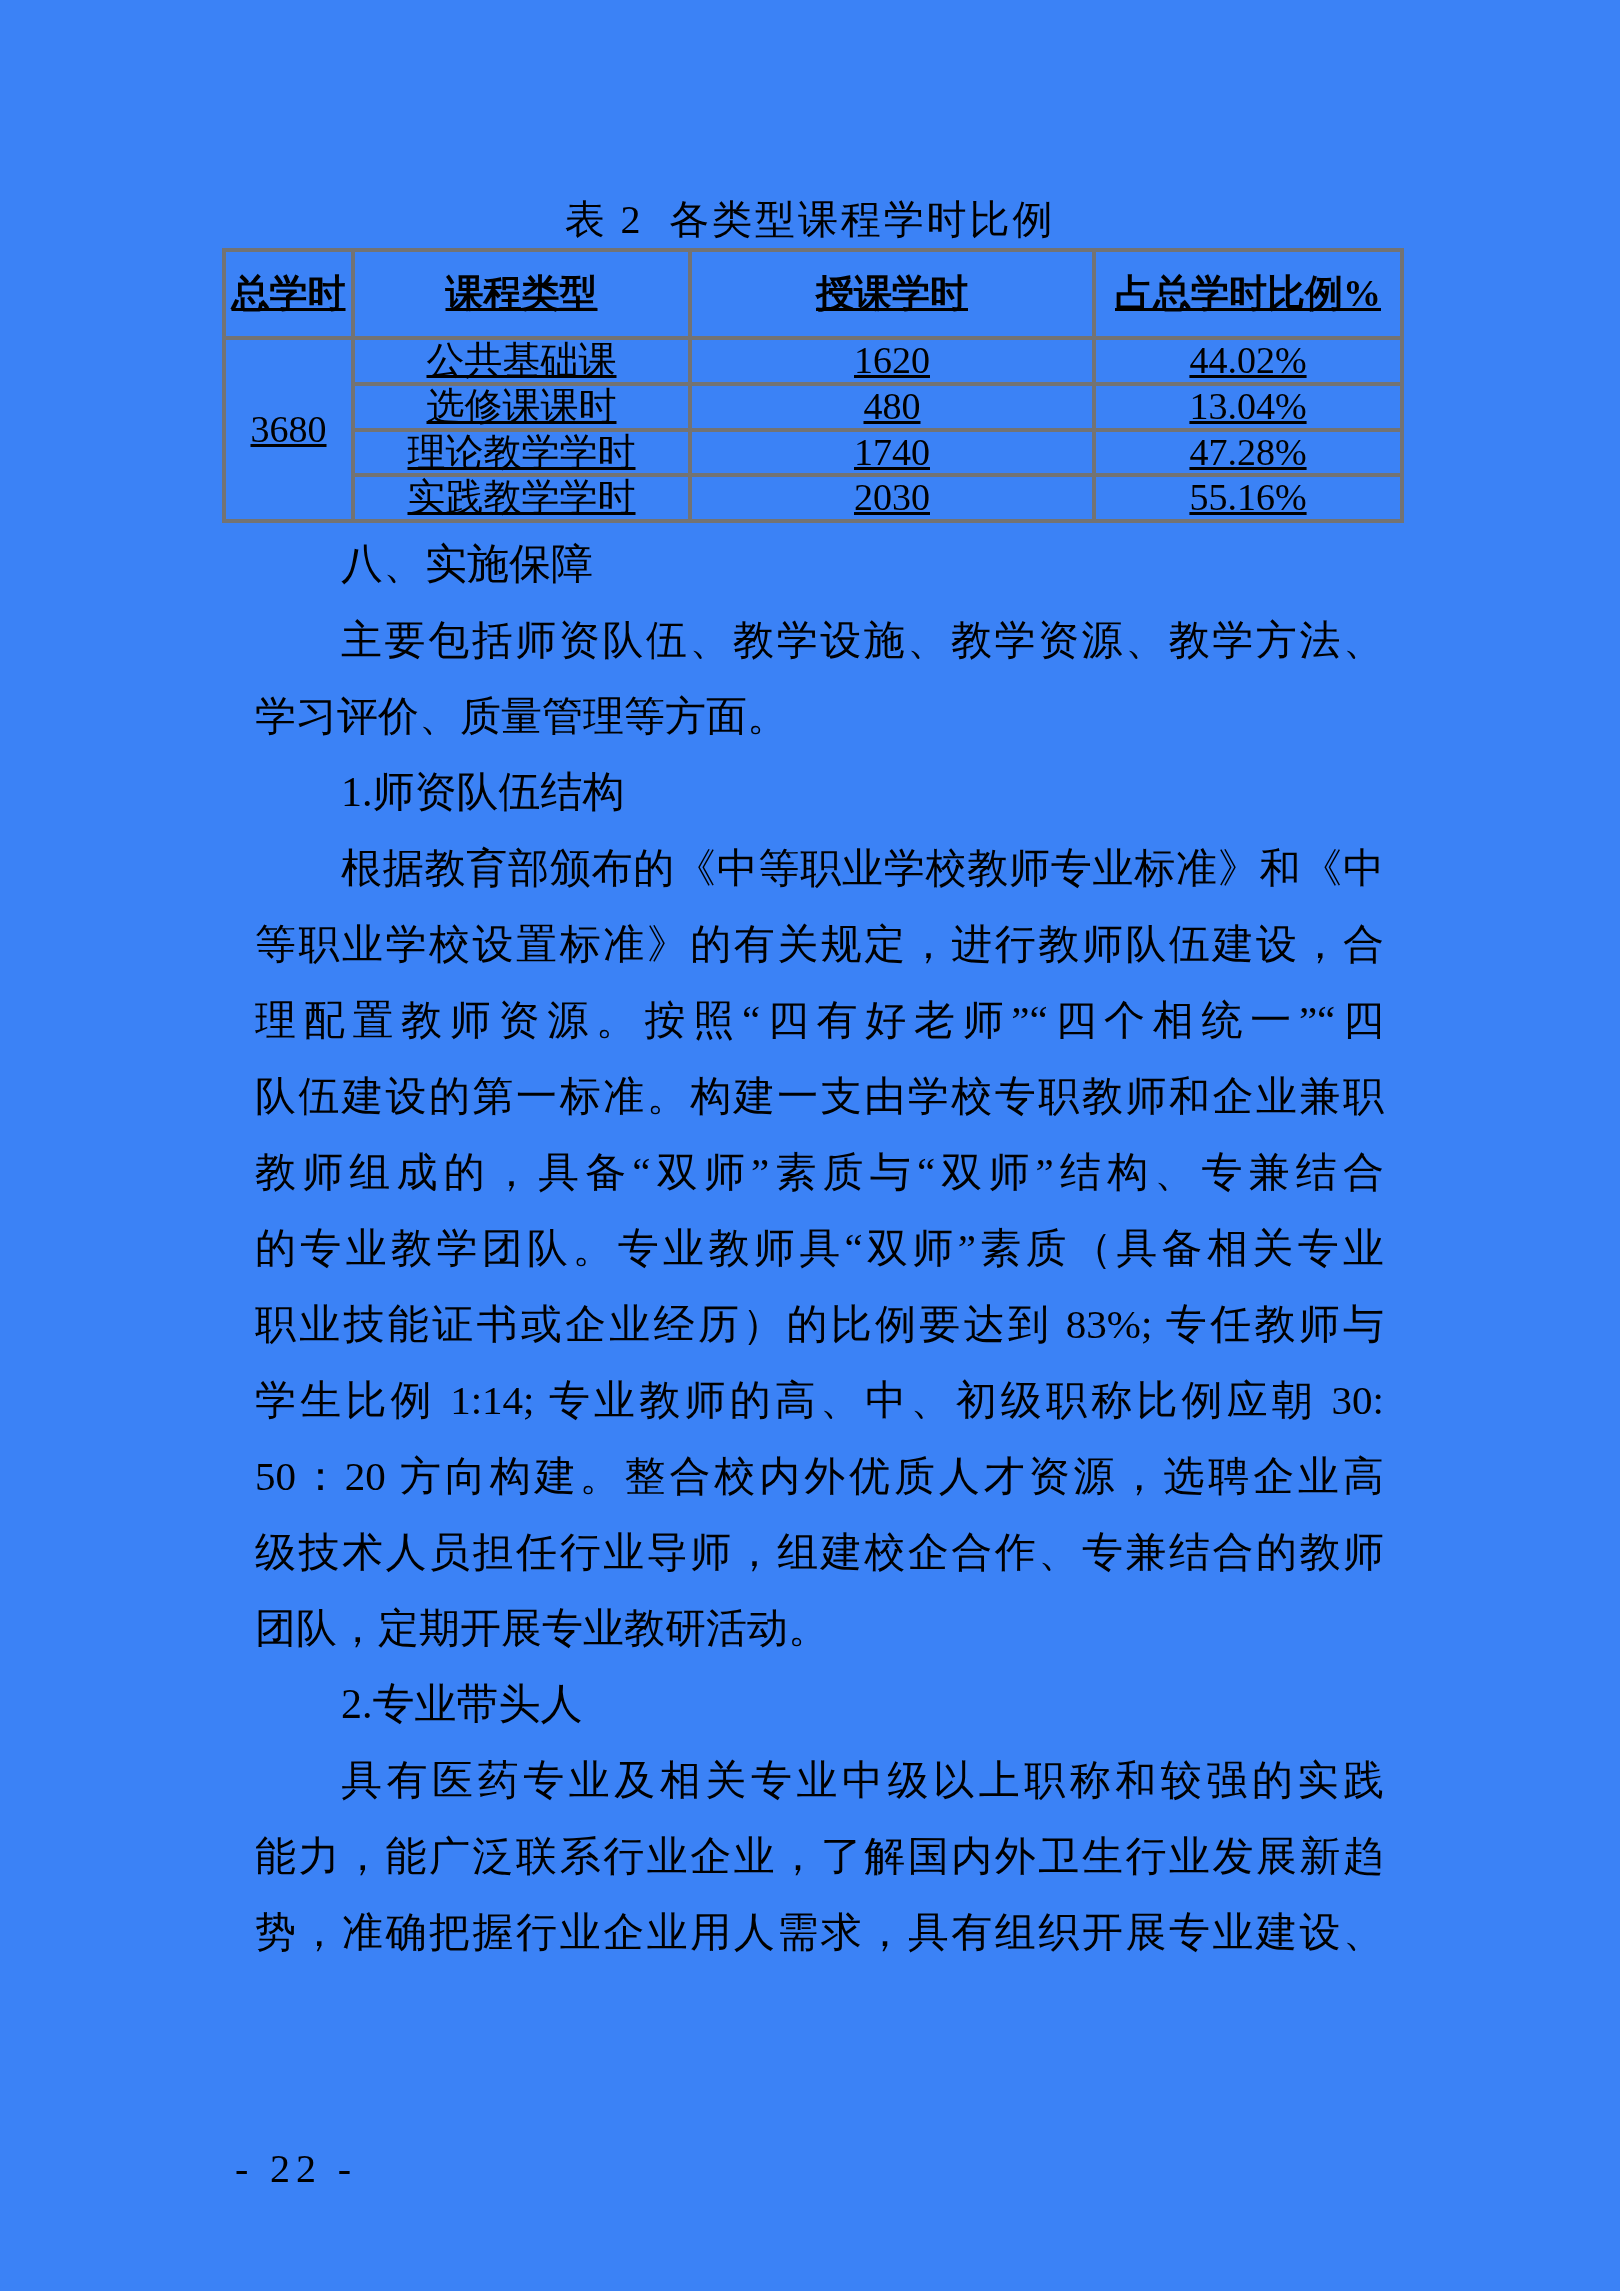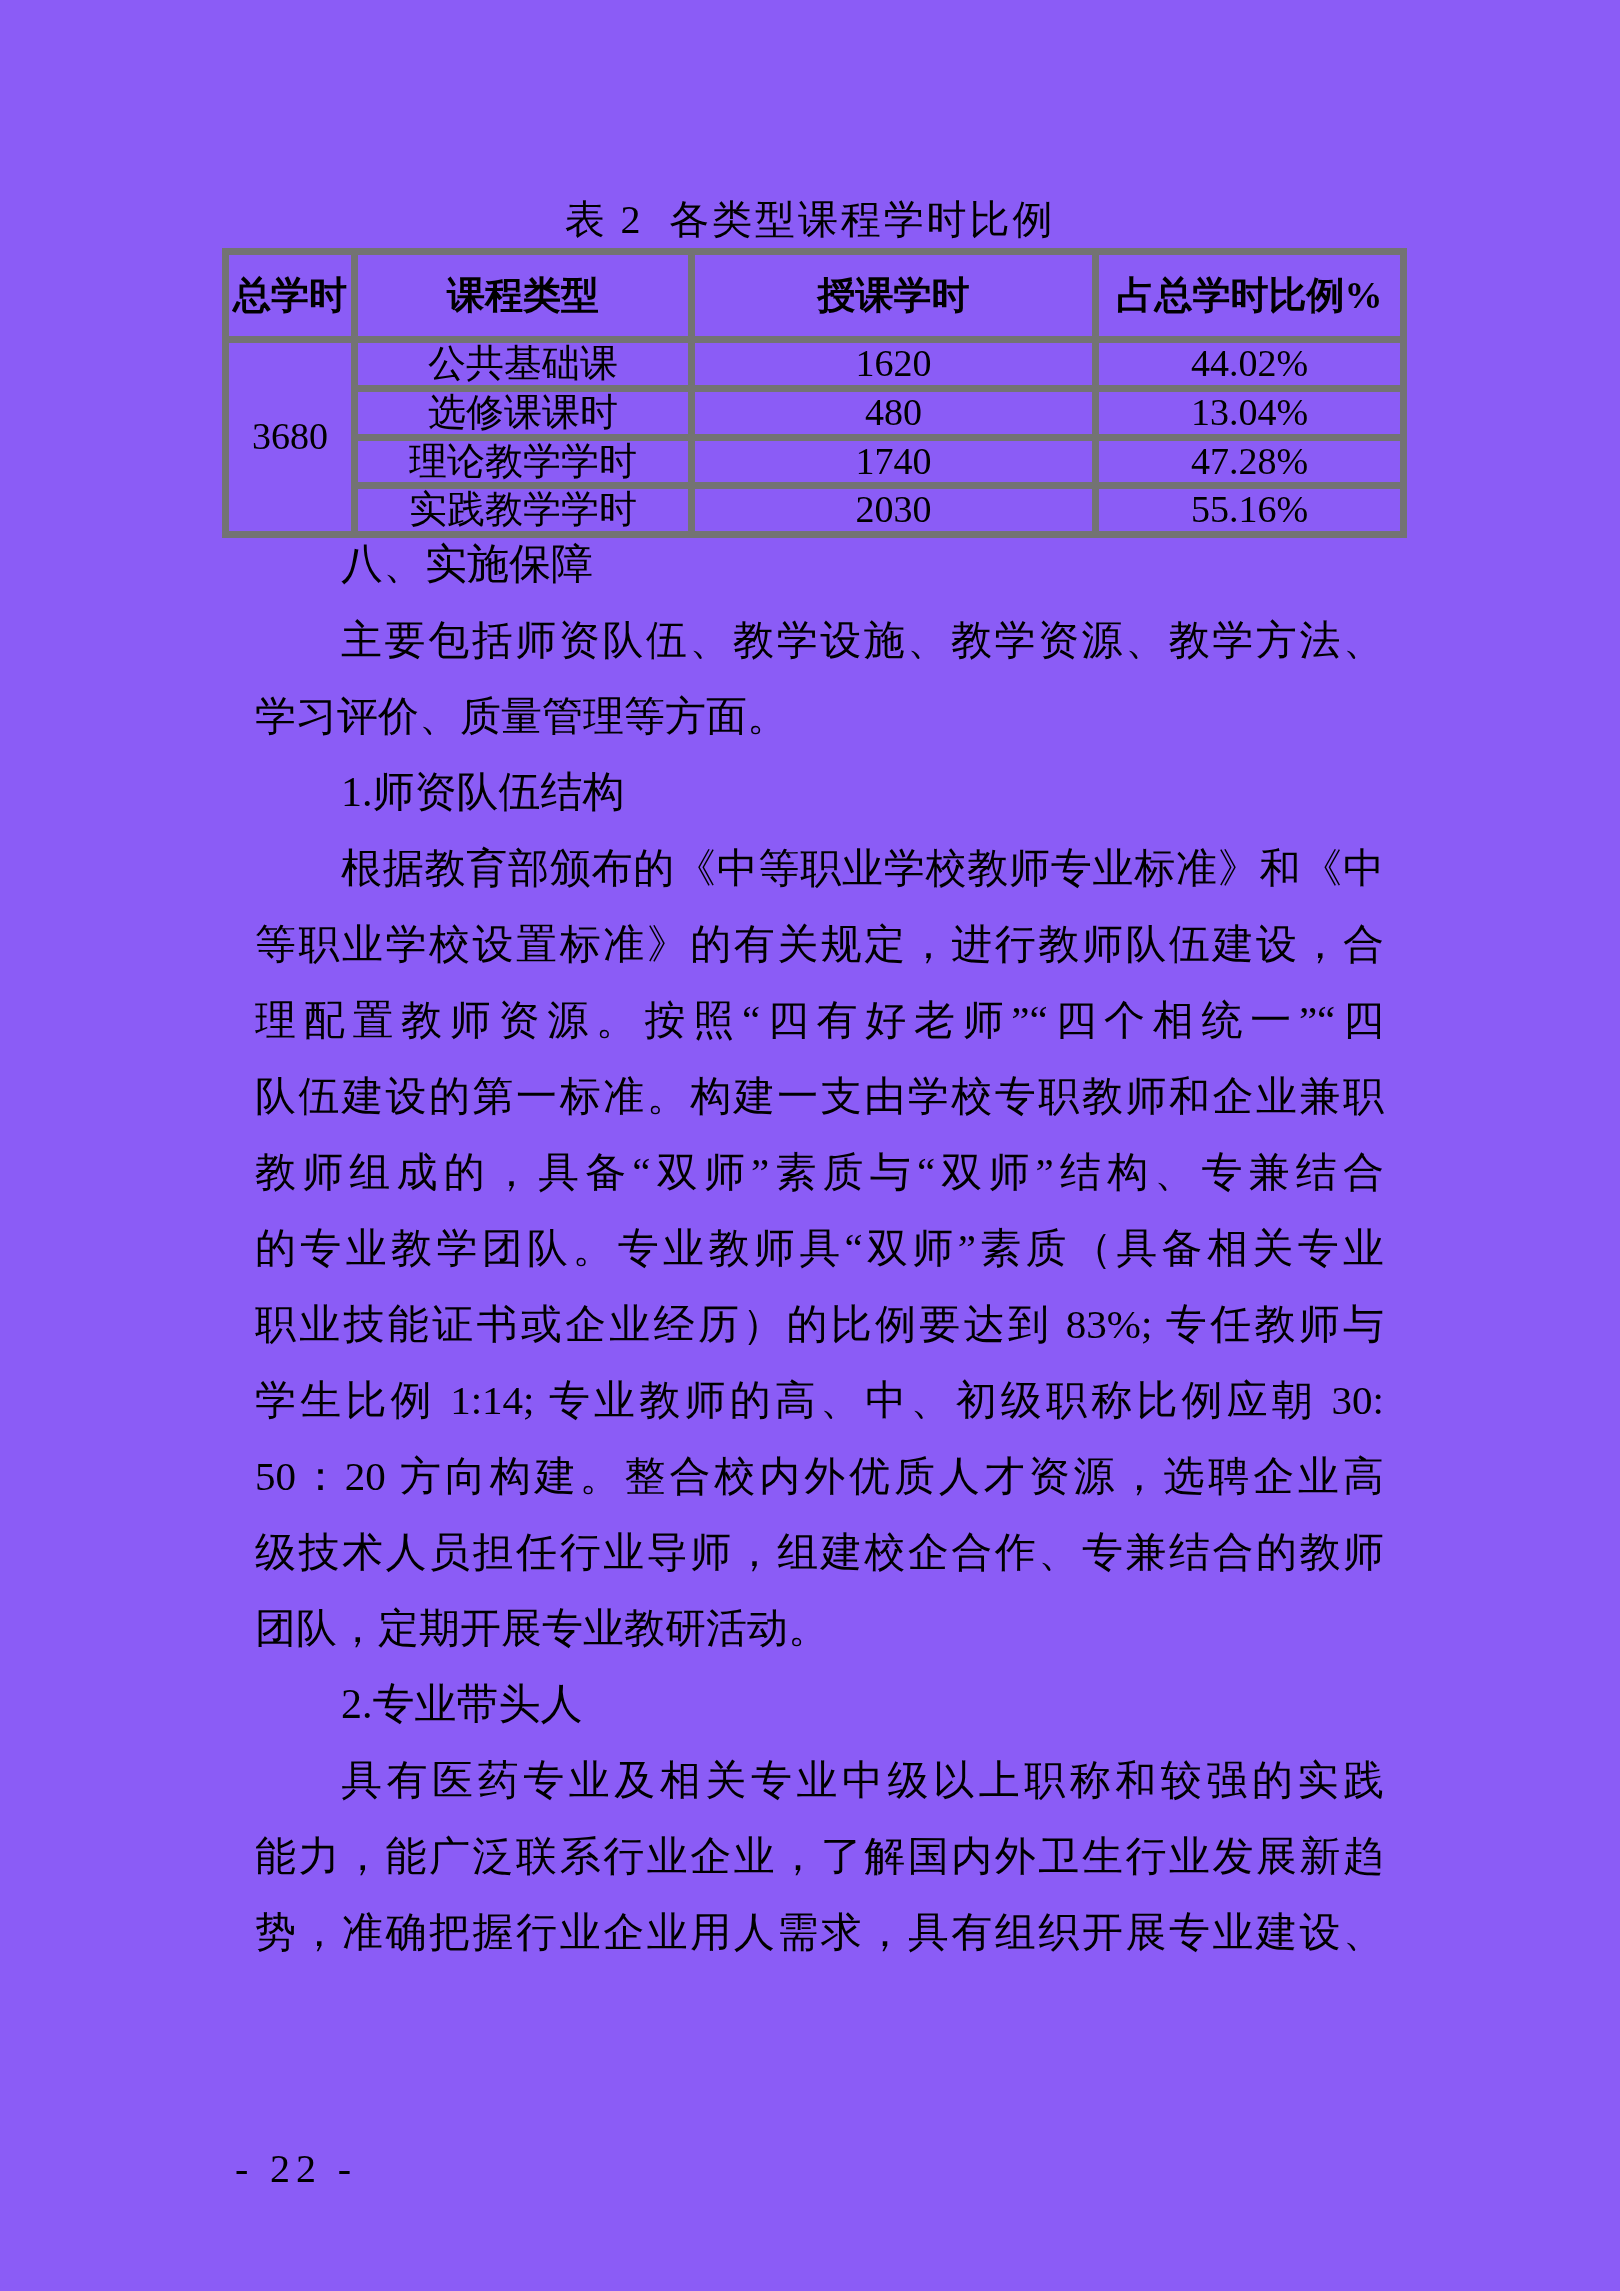--- a/index.html
+++ b/index.html
@@ -1,20 +1,20 @@
 <!DOCTYPE html>
 <html lang="zh"><head>
 <meta charset="utf-8">
 <style>
   html, body { margin: 0; padding: 0; background: #e8e8e8; }
   .page {
     position: relative;
     width: 1620px;
     height: 2292px;
-    background: #8b5cf6;
+    background: #3b82f6;
     font-family: "Liberation Serif", "DejaVu Serif", serif;
     color: #000000;
     overflow: hidden;
   }
   
   .table-caption {
     position: absolute;
     top: 192px;
     left: 0;
     width: 100%;
@@ -26,26 +26,27 @@
   
   .course-table {
     position: absolute;
     top: 248px;
     left: 222px;
     width: 1178px;
     border-collapse: collapse;
     table-layout: fixed;
   }
   .course-table th, .course-table td {
-    border: 7px solid #737373;
+    border: 4px solid #737373;
     text-align: center;
     vertical-align: middle;
     padding: 0;
     font-size: 38px;
     line-height: 1.1;
+    text-decoration: underline;
   }
   .course-table { border: 2.9px solid #000; border-top-width: 4.9px; }
   .course-table thead tr { height: 88px; }
   .course-table tbody tr { height: 44px; }
   .course-table th { font-weight: bold; }
   
   .body-text {
     position: absolute;
     left: 255px;
     top: 526px;

